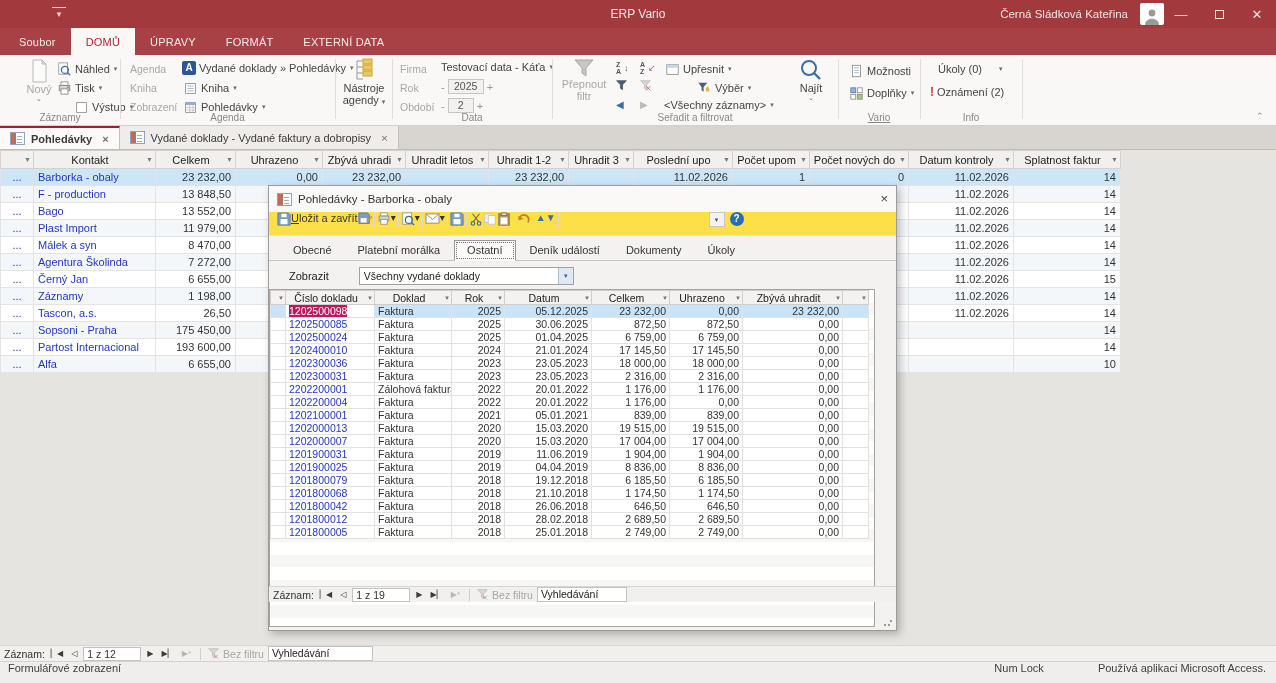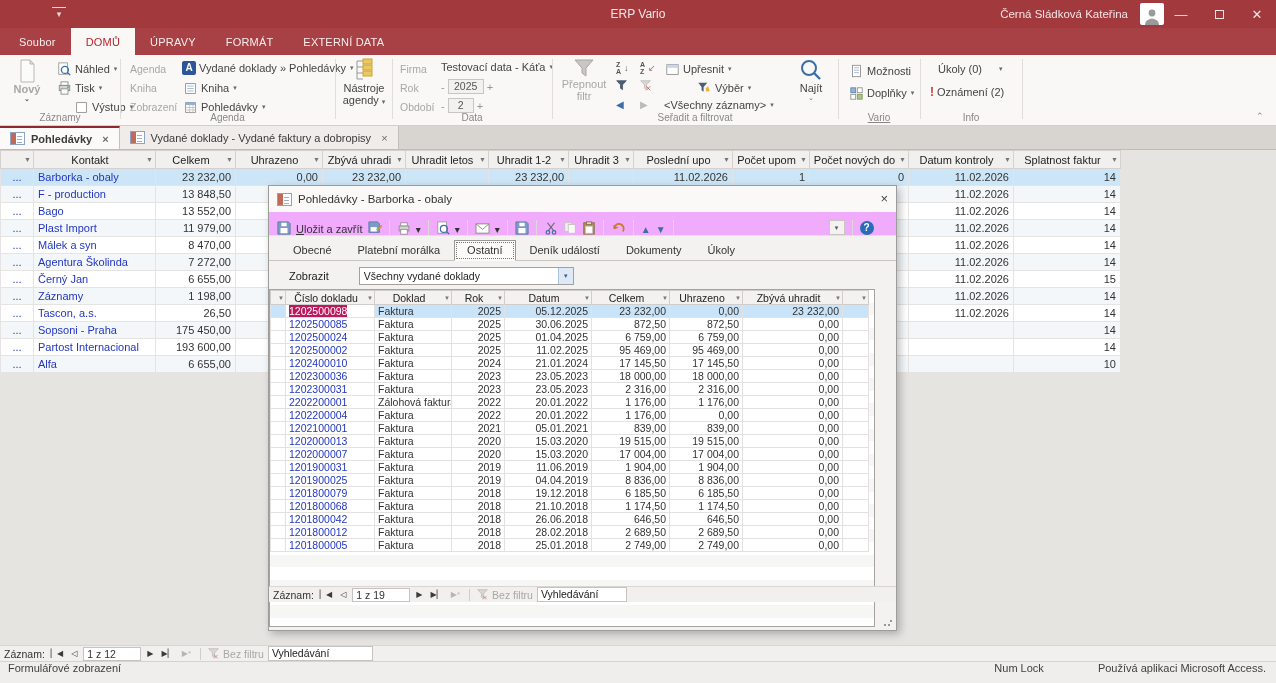--- a/index.html
+++ b/index.html
@@ -75,21 +75,21 @@
   .funnel-s { width:11px; height:11px; display:inline-block; }
   .main-recnav { left:0; top:645px; width:1276px; height:16px; }
   .statusbar { left:0; top:661px; width:1276px; height:22px; background:#F0EEEC; border-top:1px solid #D5D2CF; display:flex; font-size:11px; color:#3f3f3f; }
   .statusbar .left { margin-left:8px; }
   .statusbar .right { position:absolute; right:10px; display:flex; gap:54px; }
 
   
   .dialog { left:268px; top:185px; width:629px; height:446px; background:#F4F2F0; border:1px solid #9E9C9A; box-shadow:3px 3px 8px rgba(0,0,0,.25); }
   .dlg-title { position:absolute; left:0; top:0; right:0; height:26px; background:#FAF9F8; display:flex; align-items:center; gap:6px; padding:0 8px; font-size:11.5px; color:#333; }
   .dlg-x { position:absolute; right:8px; top:5px; font-size:13px; color:#444; }
-  .dlg-toolbar { position:absolute; left:0; top:26px; right:0; height:24px; background:#f0abfc; display:flex; align-items:flex-end; gap:5px; padding:0 8px; border-bottom:1px solid #E4E1DE; }
+  .dlg-toolbar { position:absolute; left:0; top:26px; right:0; height:24px; background:#fde047; display:flex; align-items:flex-start; padding:0 8px; border-bottom:1px solid #E4E1DE; }
   .dlg-toolbar .tsep { width:1px; height:15px; background:#DCD9D6; margin:0 2px; }
   .dlg-toolbar .lbl { font-size:11px; color:#333; }
   .dlg-toolbar .lbl u { text-decoration:underline; }
   .tricon { font-size:10px; }
   .blue-tri { color:#3A6EA5; font-size:10px; }
   .combo-dd { width:16px; height:15px; border:1px solid #C8C5C2; background:#F4F2F0; font-size:7px; color:#555; text-align:center; line-height:13px; }
   .helpq { width:14px; height:14px; border-radius:50%; background:#2B6CB8; color:#fff; font-size:10px; font-weight:bold; text-align:center; line-height:14px; }
   .dlg-tabs { position:absolute; left:0; top:50px; right:0; height:25px; border-bottom:1px solid #C9C6C2; display:flex; align-items:flex-end; gap:2px; padding:0 12px; }
   .dlg-tab { padding:3px 12px 4px; font-size:11px; color:#333; cursor:default; }
   .dlg-tab.active { background:#FCFBFA; border:1px solid #9a9794; border-bottom:1px solid #FCFBFA; outline:1px dotted #777; outline-offset:-3px; margin-bottom:-1px; }
@@ -136,21 +136,21 @@
 
 <div class="rtab">Soubor</div>
     <div class="rtab active">DOMŮ</div>
     <div class="rtab">ÚPRAVY</div>
     <div class="rtab">FORMÁT</div>
     <div class="rtab">EXTERNÍ DATA</div>
   </div>
 
 <div class="abs ribbon">
 
-  <div class="bigbtn dis" style="left:6px; top:4px; width:42px;font-weight:bold;">
+  <div class="bigbtn dis" style="left:18px; top:4px; width:42px;">
     <svg width="20" height="24" viewBox="0 0 20 24" style="margin:0 auto">
       <path d="M4 1h9l4 4v18H4z" fill="#FBFBFA" stroke="#B9B7B5"></path>
         <path d="M13 1l4 4h-4z" fill="#E3E1DF" stroke="#B9B7B5"></path>
     </svg>
     <div>Nový</div>
     <div class="dd">⌄</div>
   </div>
   <div class="rbtn" style="left:56px; top:6px;">
     <span class="mini-ico">
         <svg width="14" height="14" viewBox="0 0 16 16">
@@ -781,31 +781,20 @@
             <td class="c-blue c-cislo"><span>1202500024</span></td>
             <td>Faktura</td>
             <td class="num">2025</td>
             <td class="num">01.04.2025</td>
             <td class="num">6 759,00</td>
             <td class="num">6 759,00</td>
             <td class="num">0,00</td>
             <td></td>
           </tr>
 
-          <tr>
-            <td></td>
-            <td class="c-blue c-cislo"><span>1202500002</span></td>
-            <td>Faktura</td>
-            <td class="num">2025</td>
-            <td class="num">11.02.2025</td>
-            <td class="num">95 469,00</td>
-            <td class="num">95 469,00</td>
-            <td class="num">0,00</td>
-            <td></td>
-          </tr>
 
           <tr>
             <td></td>
             <td class="c-blue c-cislo"><span>1202400010</span></td>
             <td>Faktura</td>
             <td class="num">2024</td>
             <td class="num">21.01.2024</td>
             <td class="num">17 145,50</td>
             <td class="num">17 145,50</td>
             <td class="num">0,00</td>

